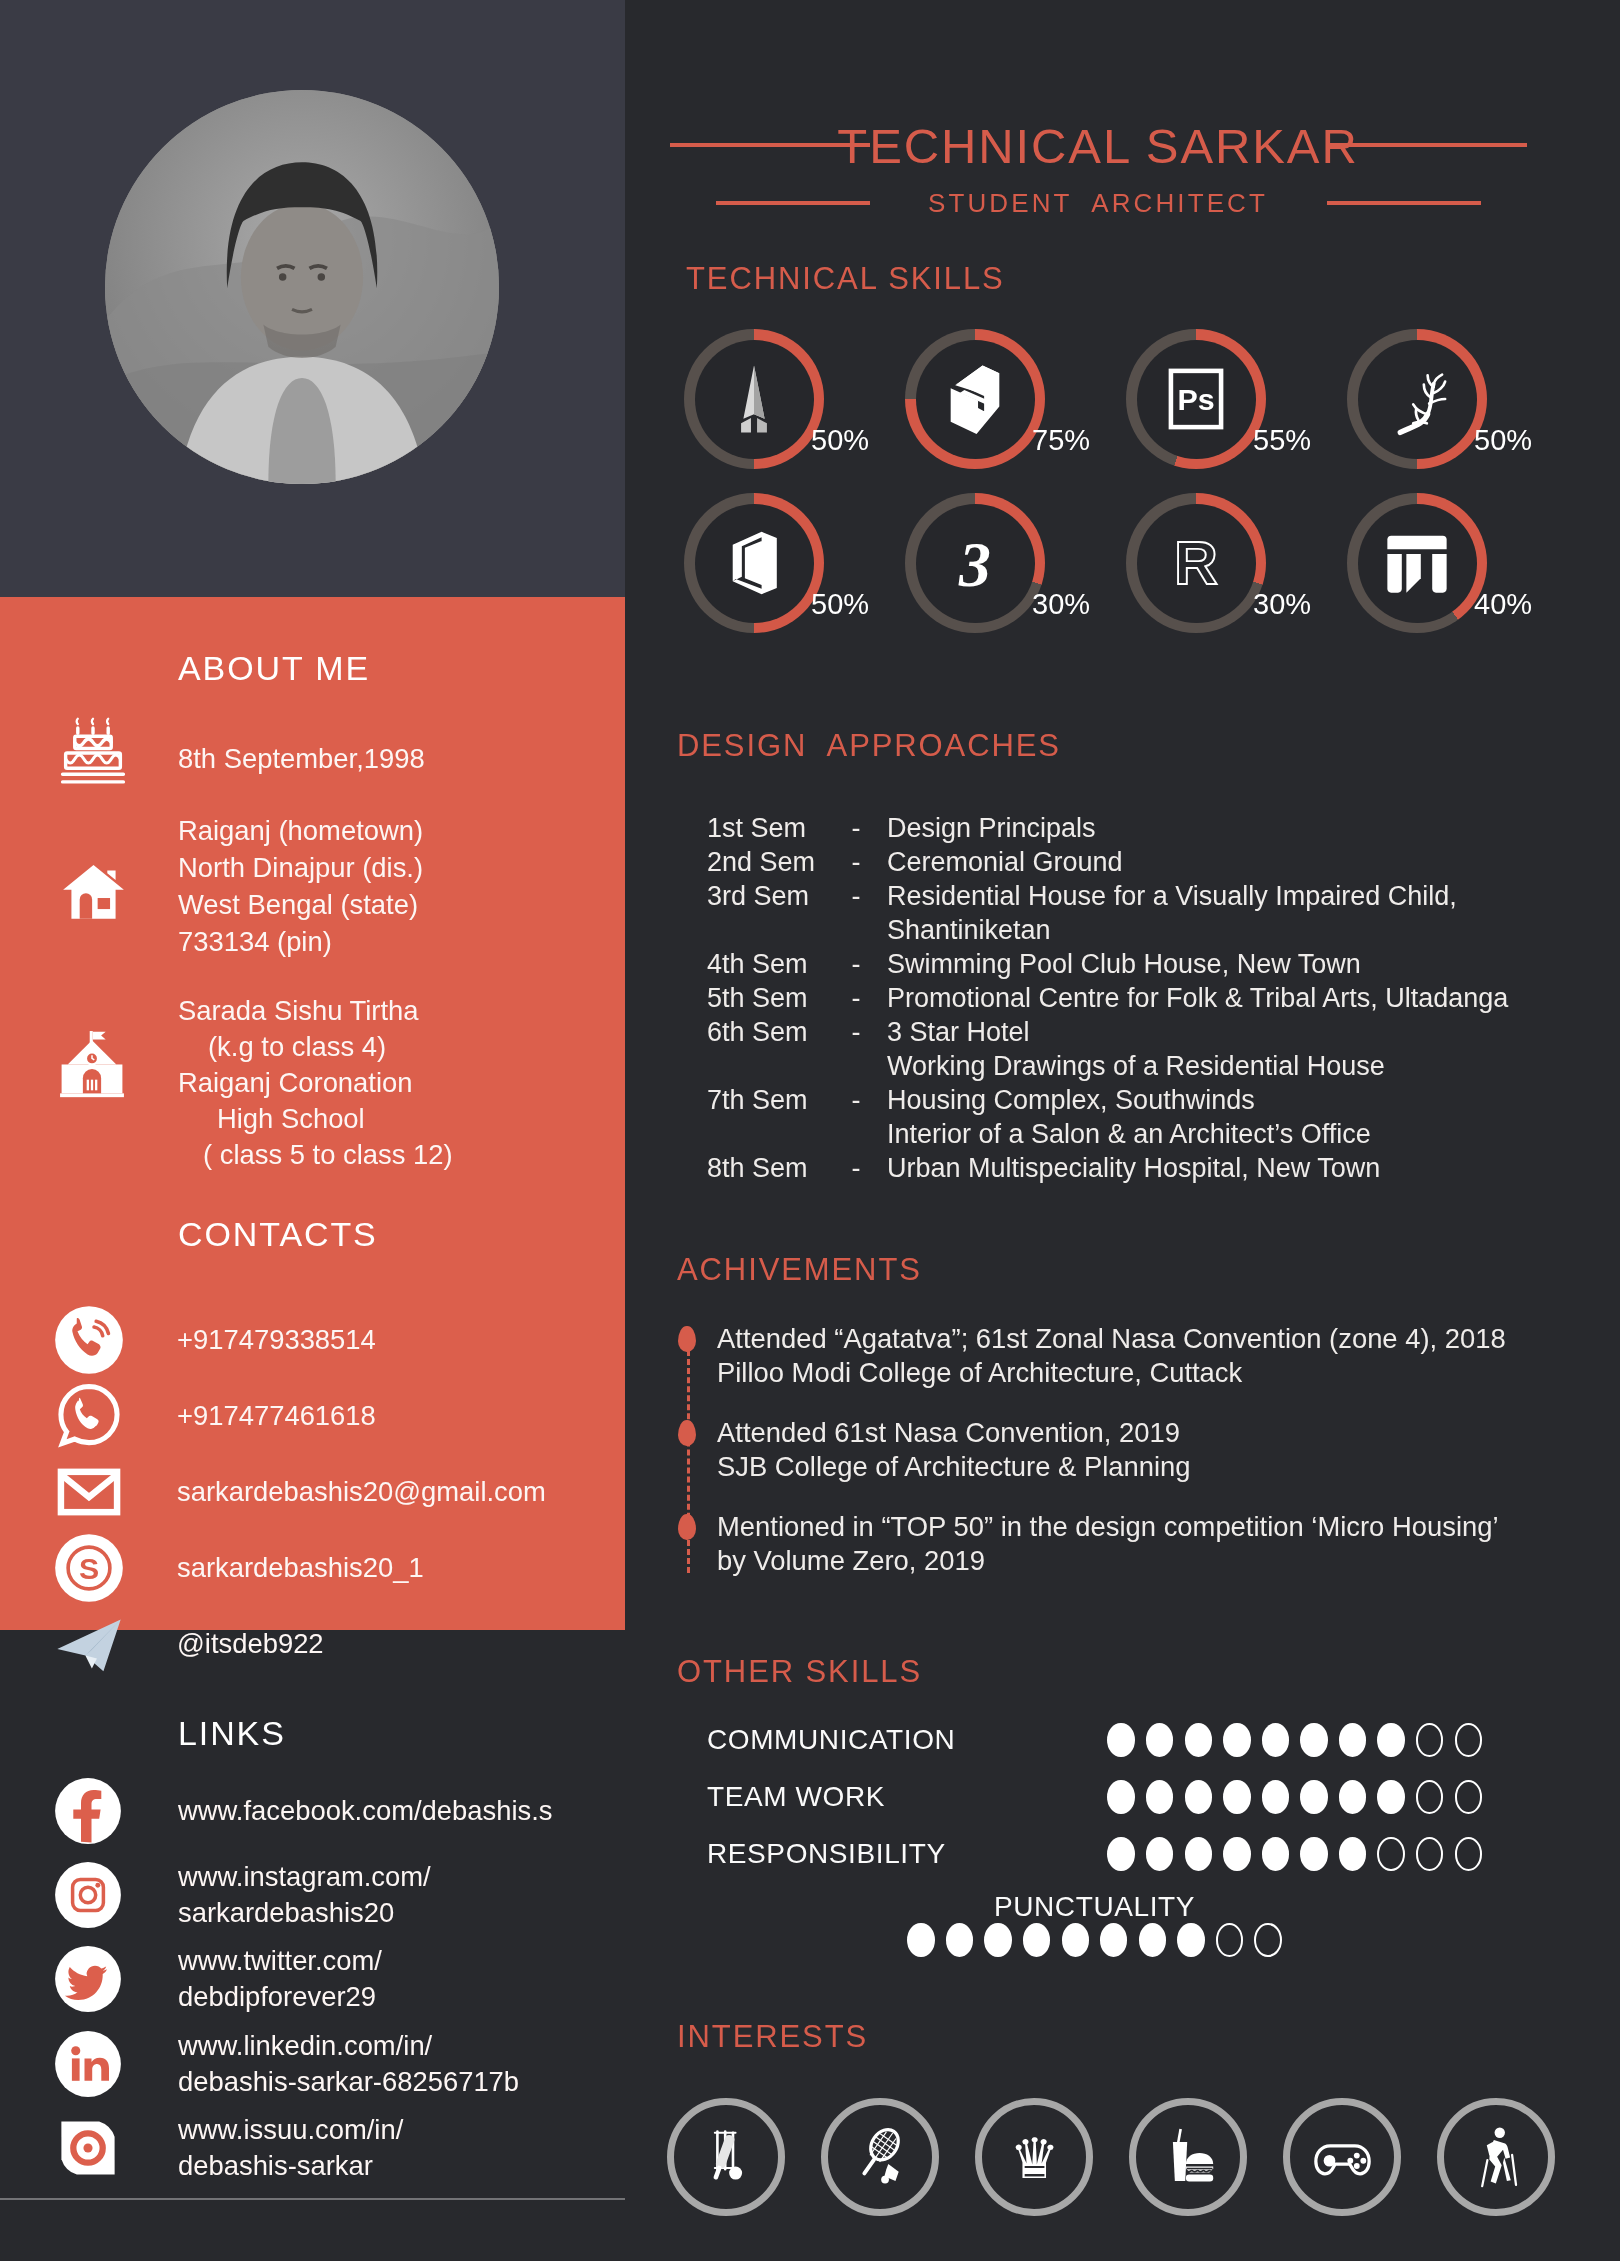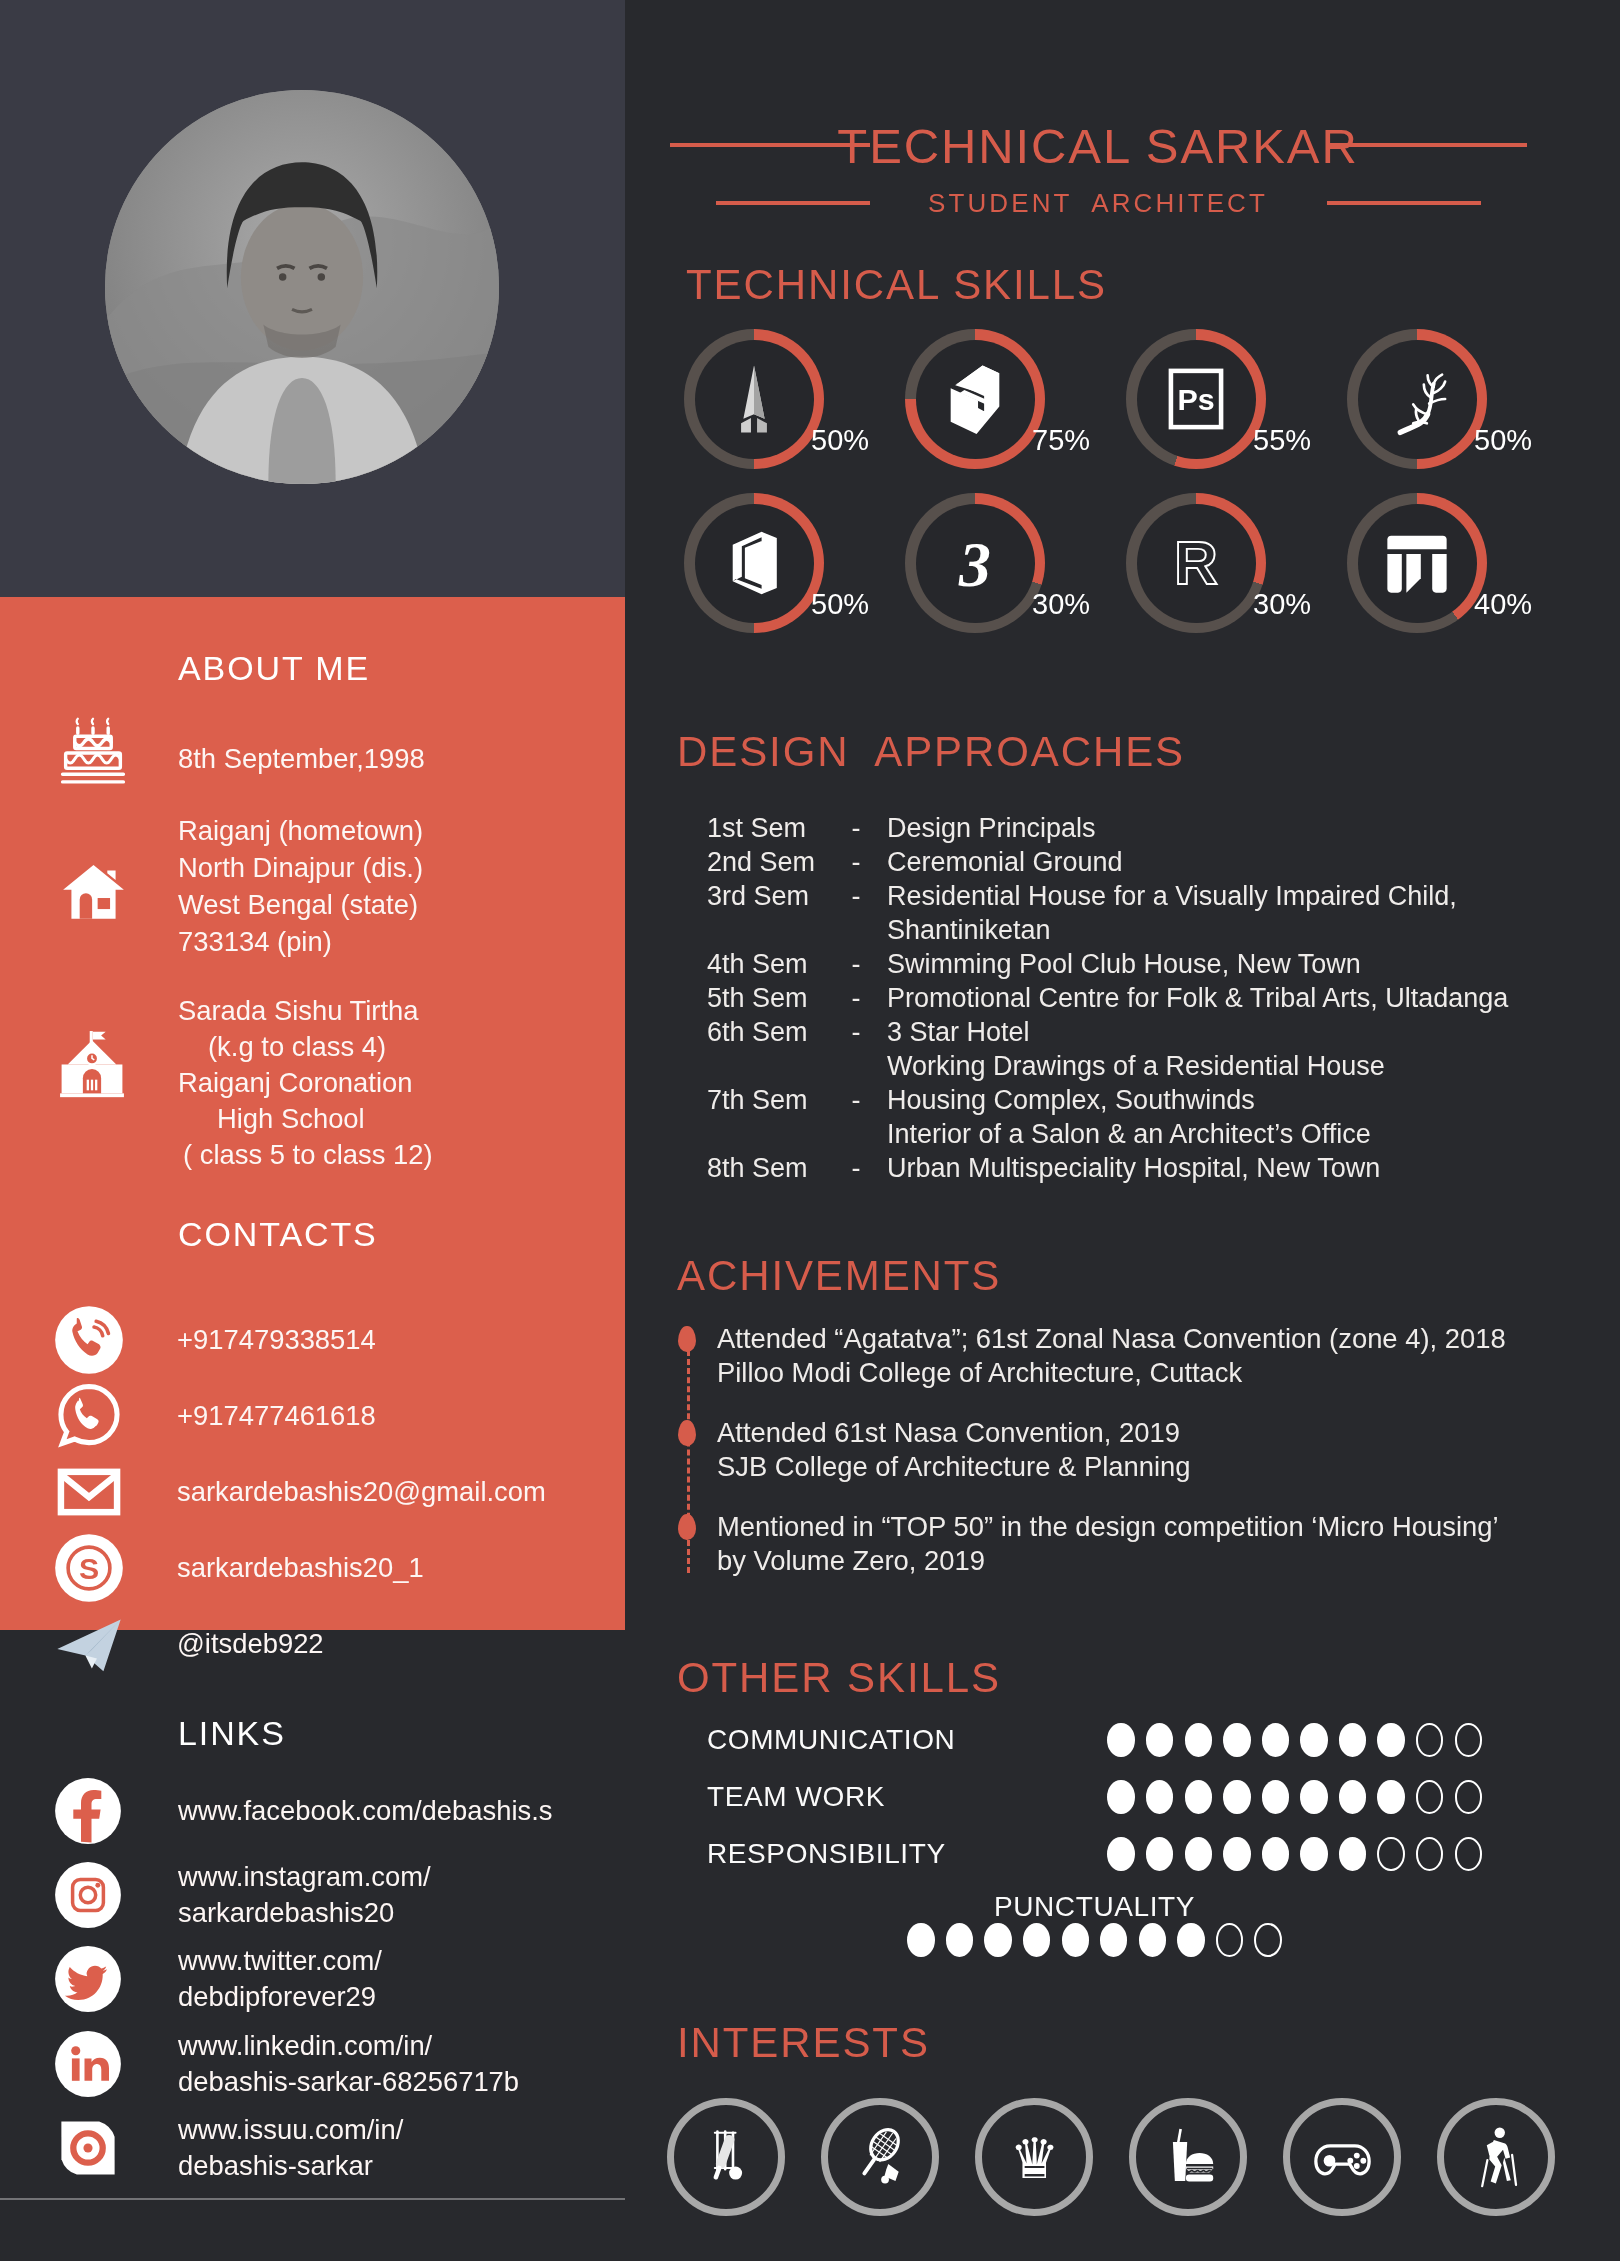--- a/index.html
+++ b/index.html
@@ -10,21 +10,21 @@
   .photo-block{position:absolute;left:0;top:0;width:625px;height:597px;background:#3a3b45;}
   .photo{position:absolute;left:105px;top:90px;width:394px;height:394px;border-radius:50%;overflow:hidden;background:#8d8d8d;}
   .side-title{position:absolute;left:178px;color:#ffffff;font-size:34px;letter-spacing:1.9px;}
   .side-text{font-size:27.4px;color:#fdf6f4;}
   .icon-abs{position:absolute;}
   .icon-abs svg{width:100%;height:100%;}
   #address-lines{position:absolute;left:178px;top:812px;line-height:37px;}
   #education-lines{position:absolute;left:178px;top:993px;line-height:36px;}
   #education-lines div:nth-child(2){padding-left:30px;}
   #education-lines div:nth-child(4){padding-left:39px;}
-  #education-lines div:nth-child(5){padding-left:5px;}
+  #education-lines div:nth-child(5){padding-left:5px;margin-left:20px;}
   #birthday-text{position:absolute;left:178px;top:743px;}
   #contacts-list{position:absolute;left:0;top:1302px;width:625px;}
   .contact-row{display:flex;align-items:center;height:76px;padding-left:53px;}
   .contact-icon{width:72px;height:72px;flex:0 0 72px;}
   .contact-icon svg{width:100%;height:100%;}
   .contact-text{margin-left:52px;font-size:27.4px;color:#fdf6f4;}
   #links-list{position:absolute;left:0;top:1776px;width:625px;}
   .link-row{display:flex;align-items:center;padding-left:53px;margin-bottom:12.5px;}
   .link-row:nth-child(5){margin-top:10px;}
   .link-icon{width:70px;height:70px;flex:0 0 70px;}
@@ -33,21 +33,21 @@
   .left-divider{position:absolute;left:0;top:2198px;width:625px;height:1.9px;background:rgba(255,255,255,.35);}
   
   .name-wrap{position:absolute;left:625px;top:0;width:946px;text-align:center;}
   .name{margin-top:118px;font-size:49px;letter-spacing:1.9px;color:#d65c4b;}
   .role{margin-top:13.7px;font-size:26px;letter-spacing:3.1px;color:#d65c4b;white-space:pre;}
   .orn{position:absolute;height:4.4px;background:#d65c4b;}
   #orn-l1{left:670px;top:143px;width:200px;}
   #orn-l2{left:716px;top:201px;width:154px;}
   #orn-r1{left:1327px;top:143px;width:200px;}
   #orn-r2{left:1327px;top:201px;width:154px;}
-  .sec-title{position:absolute;color:#d65c4b;font-size:42px;letter-spacing:1.9px;white-space:pre;}
+  .sec-title{position:absolute;color:#d65c4b;font-size:31px;letter-spacing:1.9px;white-space:pre;}
   
   #skills-grid{position:absolute;left:684px;top:329px;display:grid;
                grid-template-columns:repeat(4,140px);column-gap:81px;row-gap:24px;}
   .skill-cell{position:relative;width:140px;height:140px;}
   .skill-ring{width:140px;height:140px;border-radius:50%;}
   .skill-inner{position:absolute;left:10.6px;top:10.6px;width:119px;height:119px;border-radius:50%;
                background:#26272b;display:flex;align-items:center;justify-content:center;}
   .skill-inner svg{width:76px;height:76px;}
   .skill-pct{position:absolute;left:127px;top:95px;font-size:29px;color:#ffffff;white-space:nowrap;}
   

